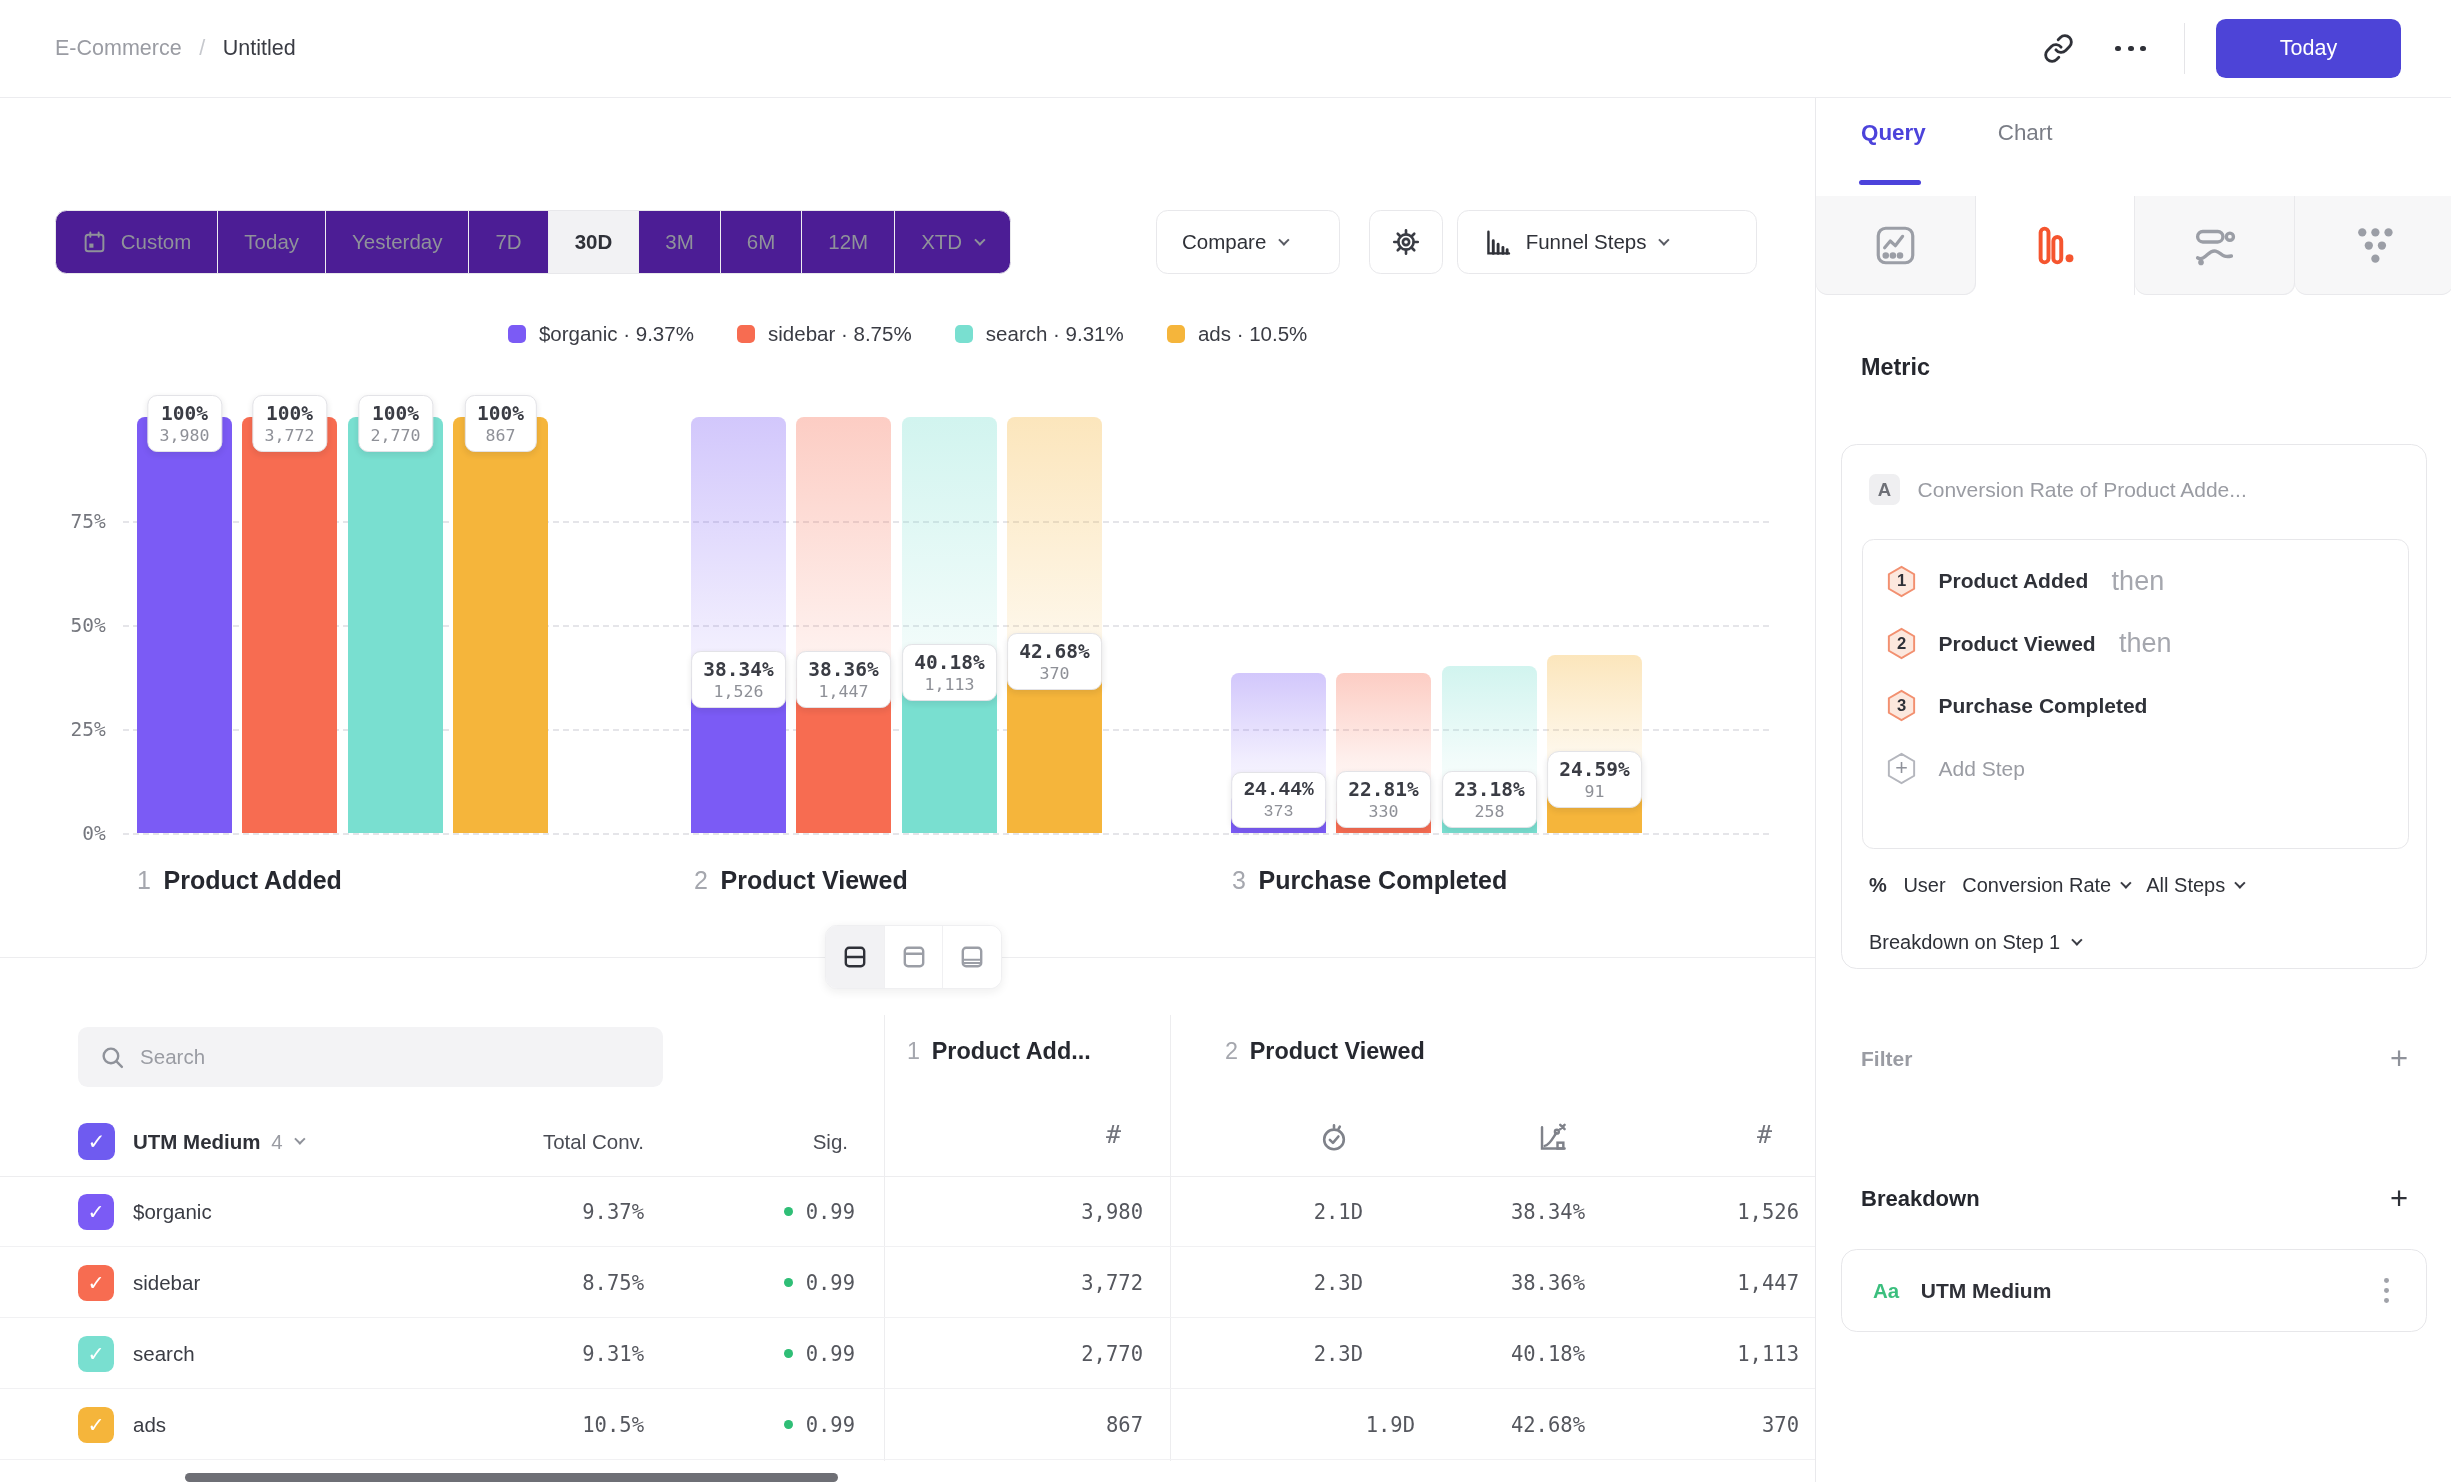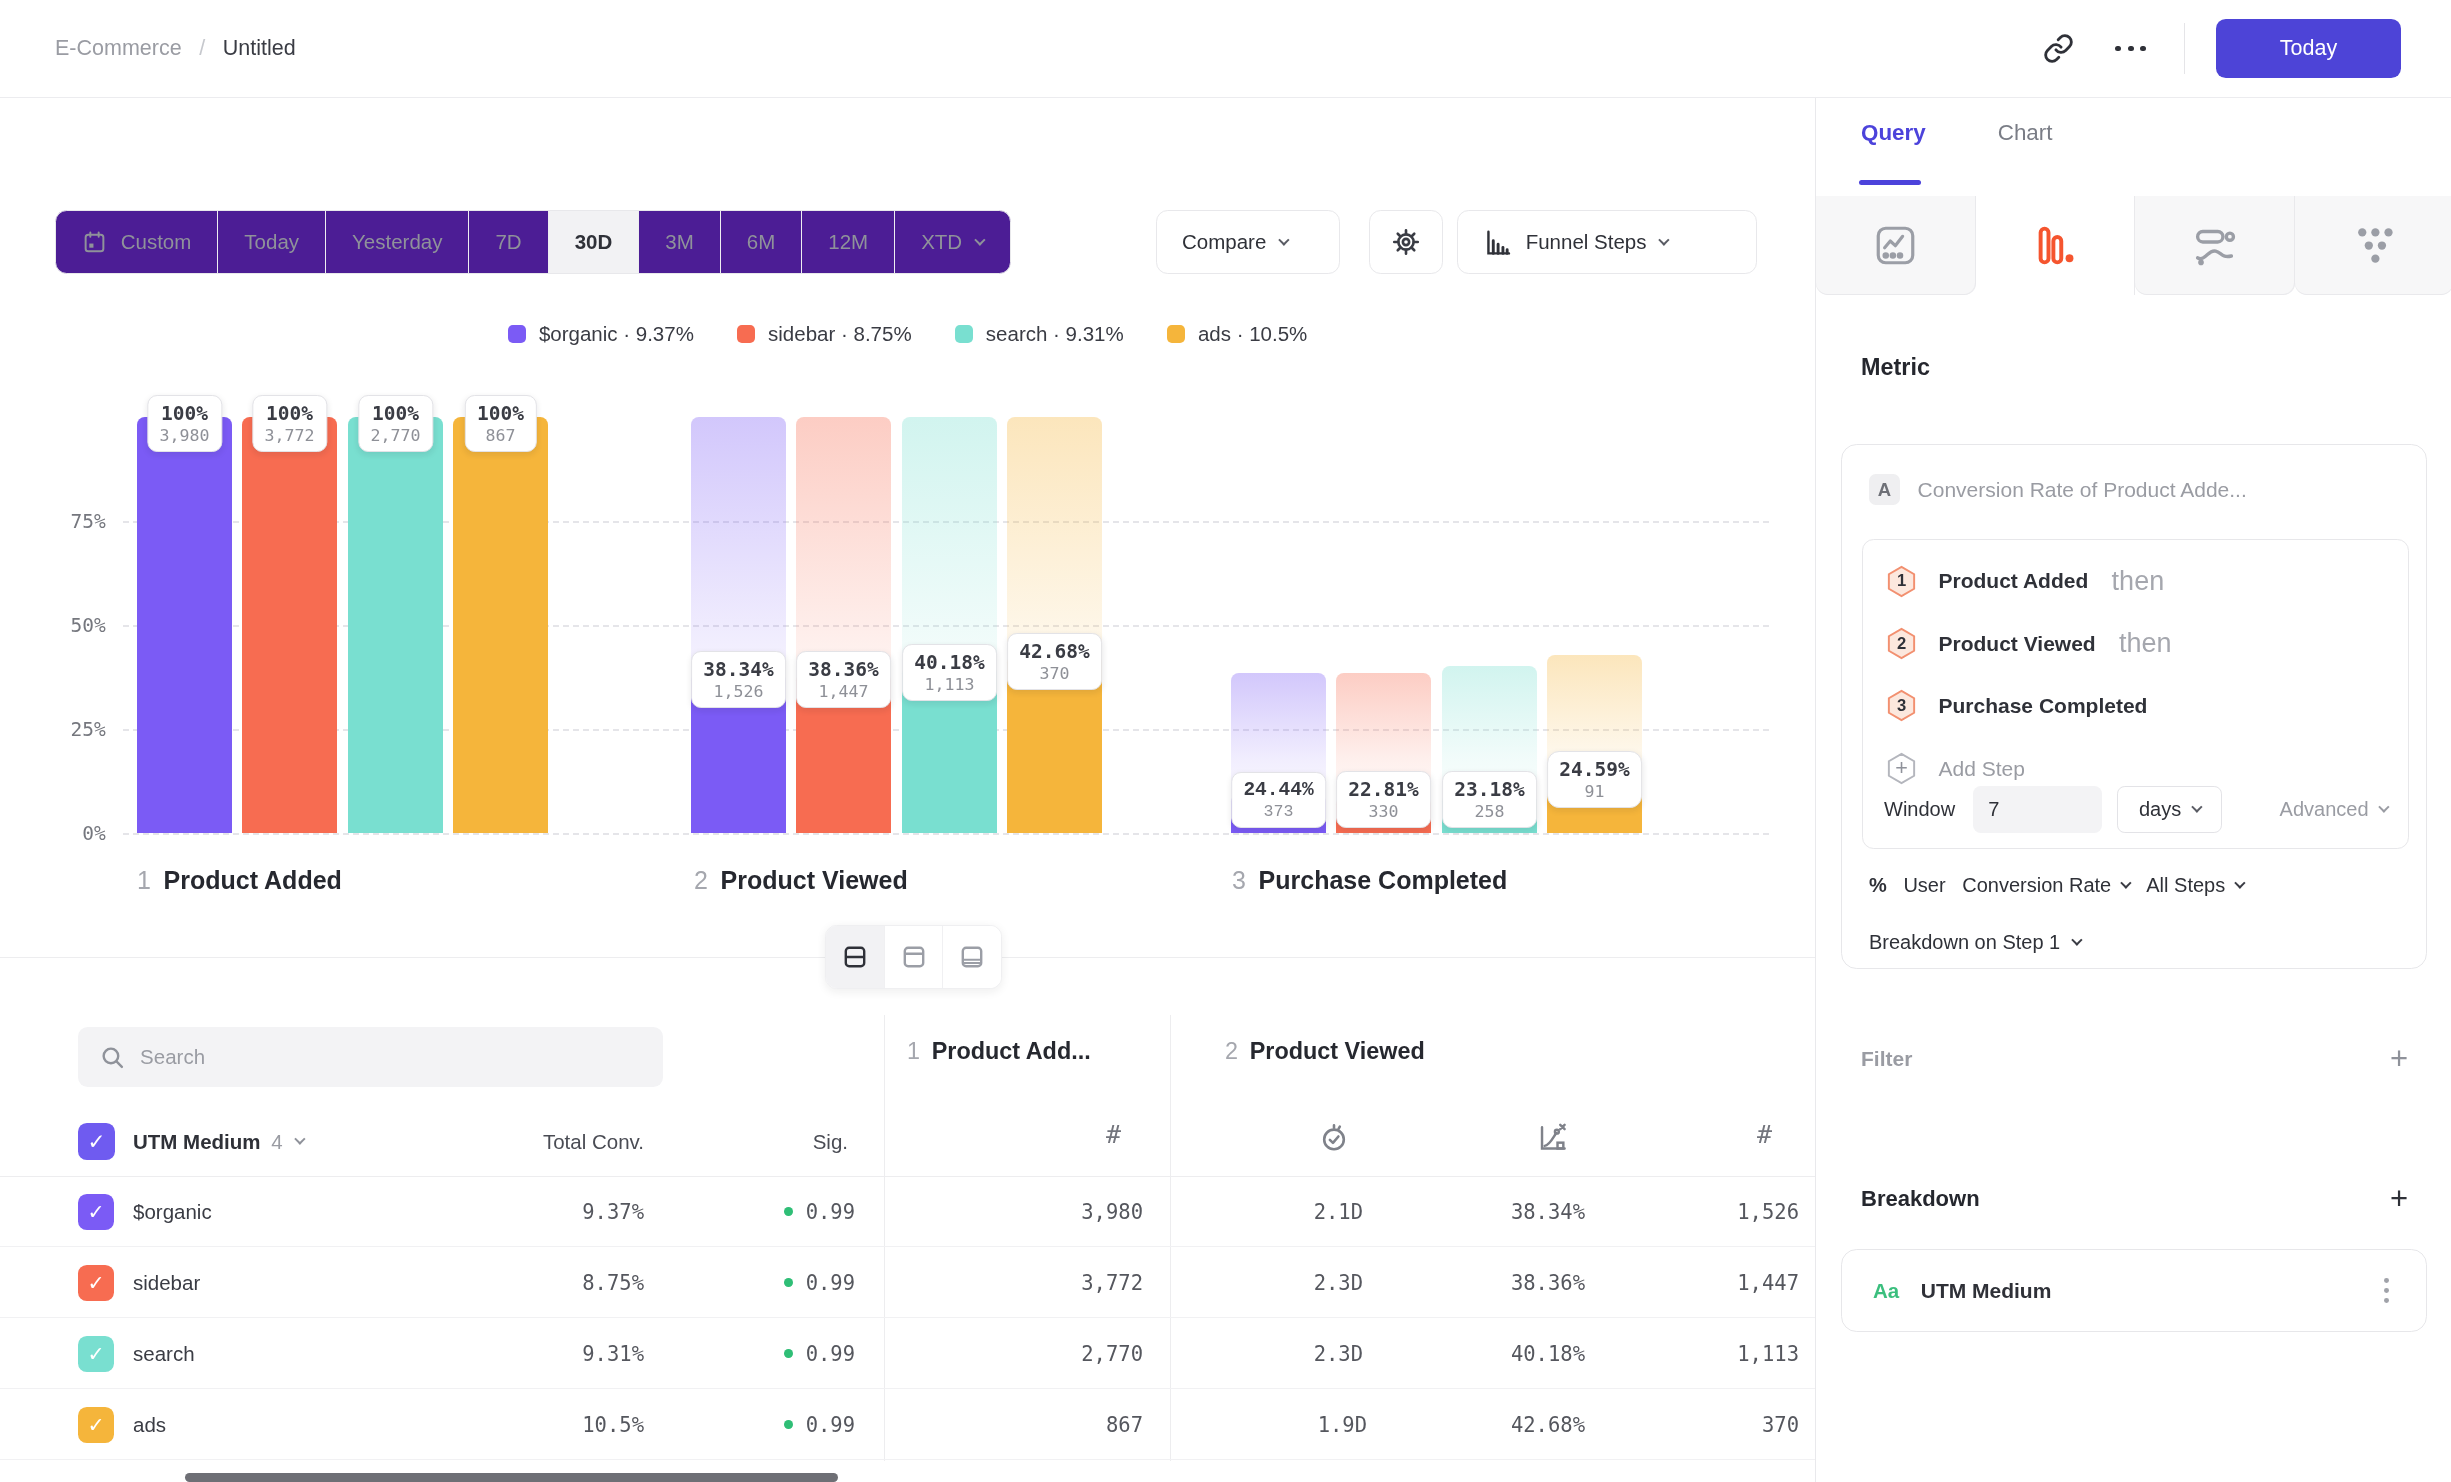--- a/index.html
+++ b/index.html
@@ -500,21 +500,21 @@
       </div>
       <div class="trow" style="top: 1291px;">
         <div class="rcheck" style="background: rgb(245, 181, 59);">✓</div>
         <div class="rlabel">ads</div>
         <div class="rv mono" style="left: 449px; width: 195px;">10.5%</div>
         <div class="rv mono" style="left: 653px; width: 202px;">
           <div class="sig-dot"></div>
           <span>0.99</span>
         </div>
         <div class="rv mono" style="left: 948px; width: 195px;">867</div>
-        <div class="rv mono" style="left: 1172px; width: 195px; text-align: right;">1.9D</div>
+        <div class="rv mono" style="left: 1220px; width: 195px; text-align: right;">1.9D</div>
         <div class="rv mono" style="left: 1390px; width: 195px;">42.68%</div>
         <div class="rv mono" style="left: 1604px; width: 195px;">370</div>
       </div>
     </div>
 
   <div class="hscroll"></div>
 </div>
 
 <div class="panel">
   <div class="ptabs">
@@ -610,32 +610,20 @@
         </div>
       <div class="steprow addstep" style="top:201px">
         <span class="hex">
           <svg width="35" height="35" viewBox="0 0 36 36">
             <polygon points="18,3 31,10.5 31,25.5 18,33 5,25.5 5,10.5" fill="#fff" stroke="#B4B6BD" stroke-width="2"></polygon>
           </svg>
           <span style="color:#8F929A;font-weight:400;font-size:21.5px">+</span>
         </span>
         <span class="nm">Add Step</span>
       </div>
-      <div class="wrow">
-        <span class="wlabel">Window</span>
-        <input class="winput" value="7" style="">
-        <span class="wdays">
-          <span>days</span>
-            <span class="chev sm" style="color:#5A5C64"></span>
-        </span>
-        <span class="wadv">
-          <span>Advanced</span>
-            <span class="chev sm"></span>
-        </span>
-      </div>
     </div>
 
     <div class="convrow">
       <span style="font-weight:700">%</span>
       <span>User</span>
       <span class="lnk">
         <span>Conversion Rate</span>
           <span class="chev sm" style="color:#3A3C44"></span>
       </span>
       <span class="lnk">

